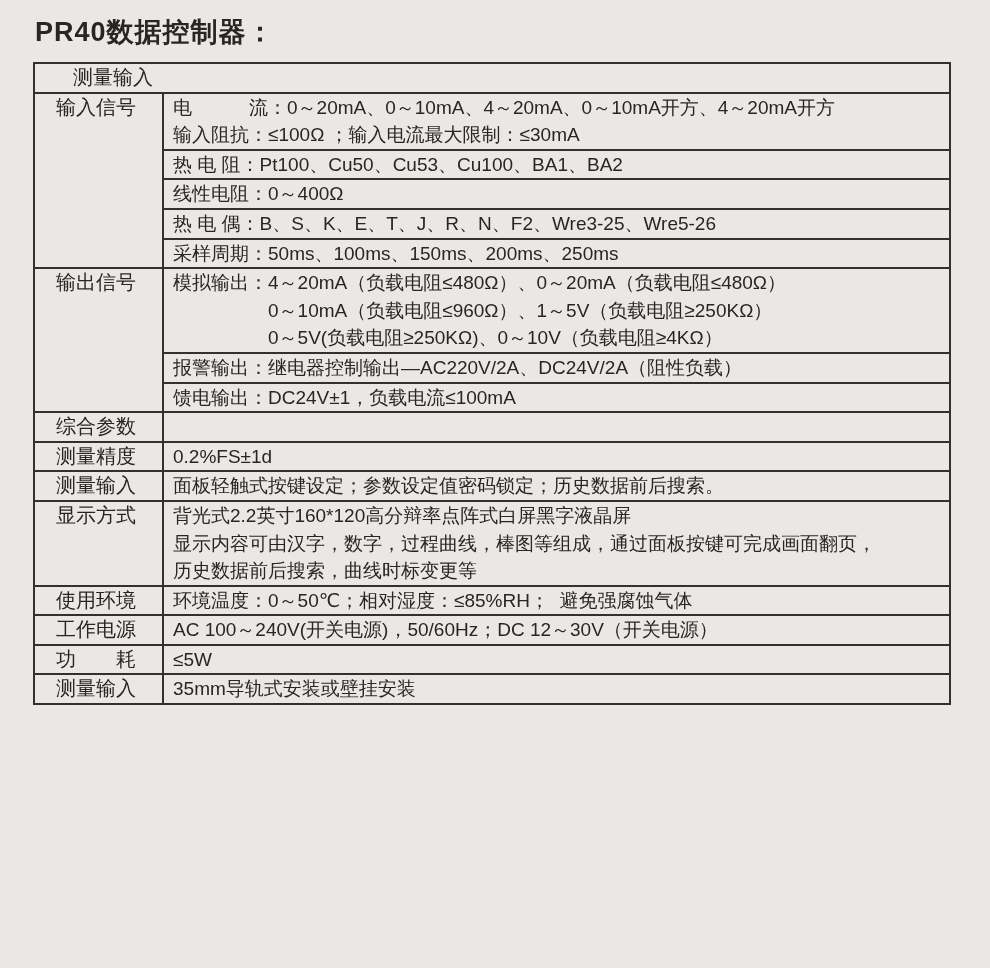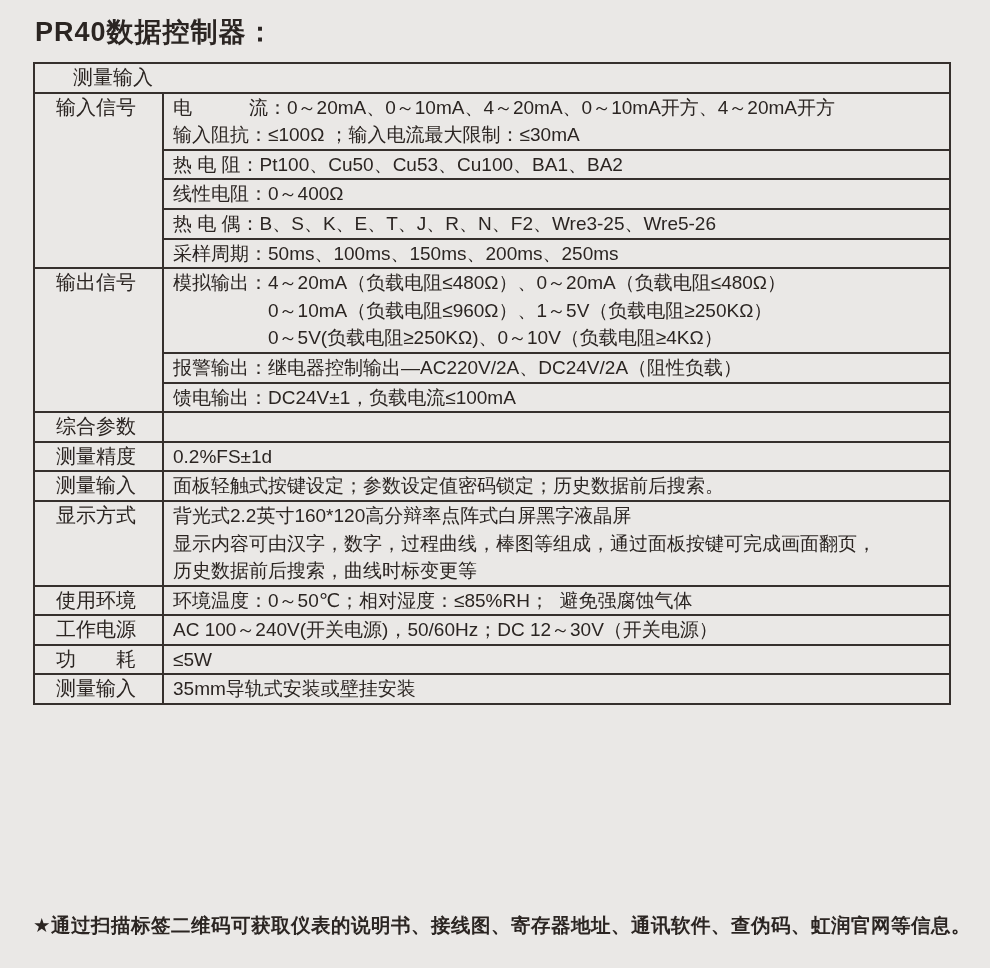--- a/index.html
+++ b/index.html
@@ -162,14 +162,13 @@
       <div class="trow">
         <div class="cell-label">测量输入</div>
         <div class="content-col">
           <div class="item">
             <div class="line">35mm导轨式安装或壁挂安装</div>
           </div>
         </div>
       </div>
     </div>
 
-  <div class="footnote">★通过扫描标签二维码可获取仪表的说明书、接线图、寄存器地址、通讯软件、查伪码、虹润官网等信息。</div>
 </div>
 
 </body></html>

